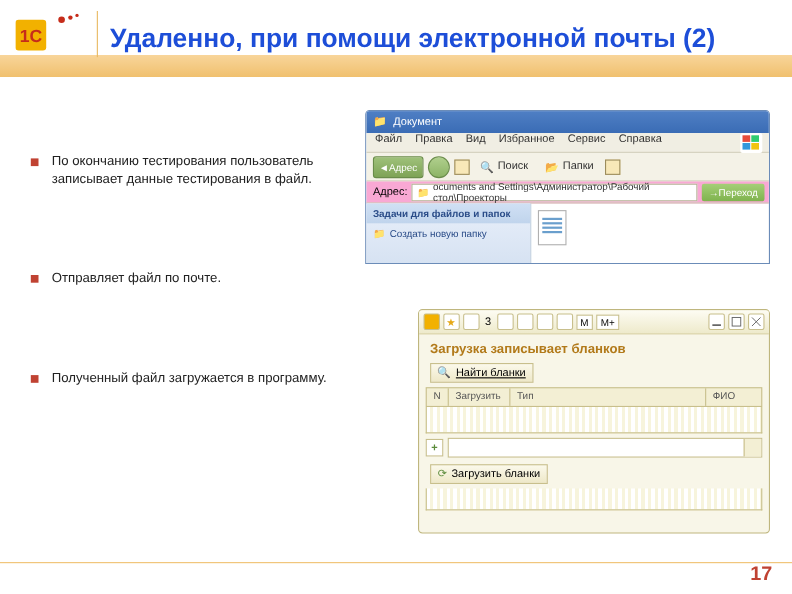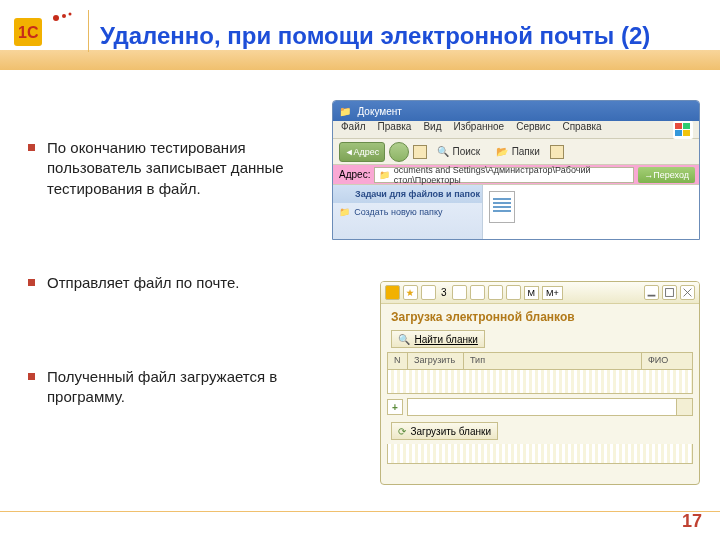--- a/index.html
+++ b/index.html
@@ -1,38 +1,38 @@
 <!DOCTYPE html>
 <html><head>
 <meta charset="utf-8">
 <style>
   * { box-sizing: border-box; margin: 0; padding: 0; }
   body { width: 720px; height: 540px; font-family: Arial, sans-serif; background: #fff; position: relative; overflow: hidden; }
   .header-band { position: absolute; top: 50px; left: 0; right: 0; height: 20px; background: linear-gradient(#f8d59a, #f0c06e); }
   .logo { position: absolute; top: 12px; left: 14px; width: 60px; height: 38px; }
   .logo-sep { position: absolute; top: 10px; left: 88px; width: 1px; height: 42px; background: #e8b960; }
   .title { position: absolute; top: 22px; left: 100px; font-size: 24px; color: #1d4ed8; font-weight: bold; }
-  .bullets { position: absolute; top: 138px; left: 28px; width: 290px; font-size: 15px; color: #222; }
+  .bullets { position: absolute; top: 138px; left: 28px; width: 290px; font-size: 12px; color: #222; }
   .bullet { display: flex; align-items: flex-start; margin-bottom: 74px; line-height: 1.35; }
   .bullet-marker { width: 7px; height: 7px; background: #c04232; margin-top: 6px; margin-right: 12px; flex-shrink: 0; }
   .win1 { position: absolute; top: 100px; left: 332px; width: 368px; height: 140px; border: 1px solid #6b8cb8; border-radius: 4px 4px 0 0; font-size: 10px; background: #fff; overflow: hidden; }
   .win1-title { background: linear-gradient(#4f7fc4, #3a6cb5); height: 20px; display: flex; align-items: center; color: #fff; padding-left: 6px; }
   .win1-title span:first-child { margin-right: 6px; }
   .win1-menu { background: #f0eee3; border-bottom: 1px solid #d0cdb8; height: 18px; display: flex; align-items: flex-start; gap: 12px; padding-left: 8px; color: #333; }
   .win1-tool { background: #f4f2e7; height: 26px; display: flex; align-items: center; gap: 4px; padding-left: 6px; border-bottom: 1px solid #d0cdb8; }
   .nav-btn { background: linear-gradient(#9fc17a,#7ea356); width: 46px; height: 20px; border-radius: 3px; display: flex; align-items: center; justify-content: center; color: #fff; font-size: 9px; border: 1px solid #6a8c4a; }
   .nav-btn-sm { background: linear-gradient(#b0cf8d,#8db466); width: 20px; height: 20px; border-radius: 10px; border: 1px solid #6a8c4a; }
   .tool-btn { display: flex; align-items: center; gap: 3px; height: 20px; padding: 0 5px; border: 1px solid transparent; border-radius: 2px; color: #333; }
   .tool-ic { width: 14px; height: 14px; border: 1px solid #9c8c5c; background: #f8e8b8; }
   .win1-addr { background: #f9a8d4; height: 20px; display: flex; align-items: center; padding-left: 6px; gap: 4px; border-bottom: 1px solid #d0cdb8; }
   .addr-in { flex: 1; height: 16px; border: 1px solid #b8b49a; background: #fff; font-size: 9px; padding-left: 4px; display: flex; align-items: center; color: #333; }
   .goto { background: linear-gradient(#a5cf77,#7fb34e); height: 16px; padding: 0 6px; display: flex; align-items: center; color: #fff; font-size: 9px; border-radius: 2px; margin-right: 4px; }
   .win1-body { display: flex; height: 56px; }
   .tasks { width: 150px; background: linear-gradient(#e8effa,#d6e2f2); border-right: 1px solid #c0cfdf; }
-  .tasks-head { background: linear-gradient(#d0e0f4,#c0d4ec); height: 18px; font-size: 9px; color: #2a4c88; display: flex; align-items: center; padding-left: 22px; font-weight: bold; }
+  .tasks-head { background: linear-gradient(#d0e0f4,#c0d4ec); height: 18px; font-size: 9px; color: #2a4c88; display: flex; align-items: center; padding-left: 6px; font-weight: bold; }
   .task-it { font-size: 9px; color: #2a4c88; padding: 4px 6px; display: flex; align-items: center; gap: 4px; }
   .file-area { flex: 1; padding: 6px; display: flex; gap: 6px; align-items: flex-start; }
   .file-ic { width: 26px; height: 32px; border: 1px solid #b0b0b0; background: #fff; position: relative; }
   .file-ic::before { content: ""; position: absolute; left: 3px; right: 3px; top: 6px; height: 2px; background: #6a9fcd; box-shadow: 0 4px 0 #6a9fcd, 0 8px 0 #6a9fcd, 0 12px 0 #6a9fcd; }
   .file-txt { font-size: 9px; line-height: 1.2; color: #333; }
   .xp-flag { position: absolute; top: 20px; right: 6px; width: 20px; height: 18px; background: #fff; border-radius: 2px; }
   .win2 { position: absolute; top: 281px; left: 380px; width: 320px; height: 204px; border: 1px solid #bfb67e; border-radius: 4px; font-size: 10px; background: #f8f6e8; overflow: hidden; }
   .win2-tb { height: 22px; background: linear-gradient(#fdfcf3,#eeeacb); border-bottom: 1px solid #d8d0a0; display: flex; align-items: center; padding: 0 4px; justify-content: space-between; }
   .tb-l, .tb-r { display: flex; gap: 3px; align-items: center; }
   .tb-ic { width: 15px; height: 15px; border: 1px solid #c8bf8c; background: #fff; border-radius: 2px; }
@@ -174,21 +174,21 @@
           </svg>
       </div>
       <div class="tb-ic">
         <svg viewBox="0 0 15 15">
             <line x1="3" y1="3" x2="12" y2="12" stroke="#666"></line>
             <line x1="12" y1="3" x2="3" y2="12" stroke="#666"></line>
           </svg>
       </div>
     </div>
   </div>
-  <div class="win2-title">Загрузка электронной бланков</div>
+  <div class="win2-title">Загрузка записывает бланков</div>
   <div class="win2-btn">
     <span>🔍</span>
     <span style="text-decoration:underline">Найти бланки</span>
   </div>
   <div class="win2-tab">
     <div style="width:20px">N</div>
     <div style="width:56px">Загрузить</div>
     <div style="flex:1">Тип</div>
     <div style="width:50px;border-right:none">ФИО</div>
   </div>

